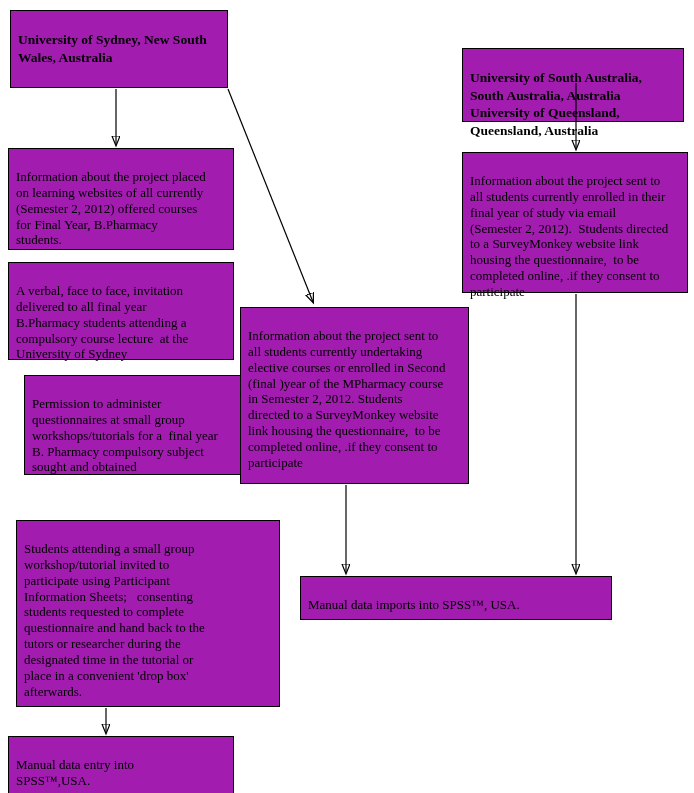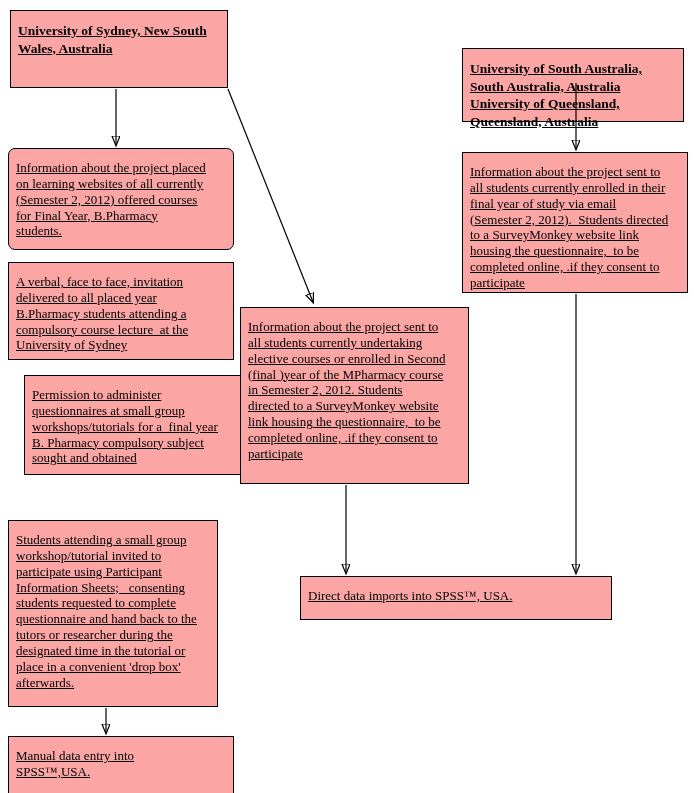--- a/index.html
+++ b/index.html
@@ -12,40 +12,39 @@
     width: 694px;
     height: 793px;
     background: #ffffff;
     font-family: "Liberation Serif", "DejaVu Serif", serif;
     color: #000000;
     overflow: hidden;
   }
   .node {
     position: absolute;
     border: 1px solid #000000;
-    background: #fca5a5;
+    background: #a21caf;
     box-sizing: border-box;
-    padding: 11px 7px;
+    padding: 20px 7px;
     font-size: 13px;
     line-height: 1.22;
     white-space: pre-wrap;
-    text-decoration: underline;
   }
   .node.bold {
     font-weight: bold;
     font-size: 13.5px;
     line-height: 1.3;
   }
   
   #usyd    { left: 10px;  top: 10px;  width: 218px; height: 78px; }
   #unisa   { left: 462px; top: 8px;   width: 222px; height: 74px; margin-top: 40px; }
-  #l2      { left: 8px;   top: 148px; width: 226px; height: 102px; border-radius: 7px; }
+  #l2      { left: 8px;   top: 148px; width: 226px; height: 102px; }
   #l3      { left: 8px;   top: 262px; width: 226px; height: 98px; }
   #l4      { left: 8px;   top: 375px; width: 226px; height: 100px; margin-left: 16px; }
-  #l5      { left: 8px;   top: 520px; width: 210px; height: 187px; }
+  #l5      { left: 16px;   top: 520px; width: 264px; height: 187px; }
   #l6      { left: 8px;   top: 736px; width: 226px; height: 67px; }
   #r2      { left: 462px; top: 152px; width: 226px; height: 141px; }
   #mid     { left: 240px; top: 307px; width: 229px; height: 177px; }
   #bottom  { left: 300px; top: 576px; width: 312px; height: 44px; }
   #arrows {
     position: absolute;
     left: 0;
     top: 0;
     pointer-events: none;
   }
@@ -68,21 +67,21 @@
 University of Queensland,
 Queensland, Australia</div>
 
   <div id="l2" class="node">Information about the project placed
 on learning websites of all currently
 (Semester 2, 2012) offered courses
 for Final Year, B.Pharmacy
 students.</div>
 
   <div id="l3" class="node">A verbal, face to face, invitation
-delivered to all placed year
+delivered to all final year
 B.Pharmacy students attending a
 compulsory course lecture  at the
 University of Sydney</div>
 
   <div id="l4" class="node">Permission to administer
 questionnaires at small group
 workshops/tutorials for a  final year
 B. Pharmacy compulsory subject
 sought and obtained</div>
 
@@ -112,21 +111,21 @@
   <div id="mid" class="node">Information about the project sent to
 all students currently undertaking
 elective courses or enrolled in Second
 (final )year of the MPharmacy course
 in Semester 2, 2012. Students
 directed to a SurveyMonkey website
 link housing the questionnaire,  to be
 completed online, .if they consent to
 participate</div>
 
-  <div id="bottom" class="node">Direct data imports into SPSS™, USA.</div>
+  <div id="bottom" class="node">Manual data imports into SPSS™, USA.</div>
 
   <svg id="arrows" width="694" height="793" viewBox="0 0 694 793">
     <defs>
       <marker id="arrowhead" markerWidth="12" markerHeight="10" refX="9" refY="4" orient="auto" markerUnits="userSpaceOnUse">
         <path d="M0,0 L10,4 L0,8 Z" fill="#000000" stroke="none"></path>
       </marker>
     </defs>
     <path d="M116,89 L116,145" marker-end="url(#arrowhead)"></path>
     <path d="M228,89 L313,302" marker-end="url(#arrowhead)"></path>
     <path d="M576,83 L576,149" marker-end="url(#arrowhead)"></path>

